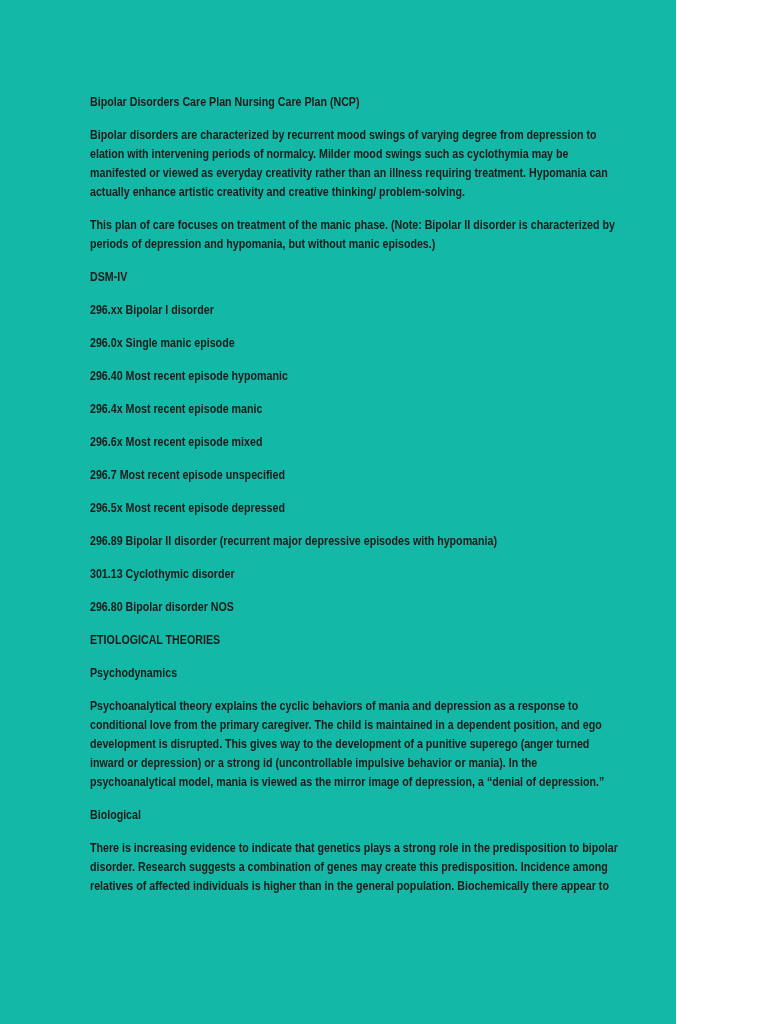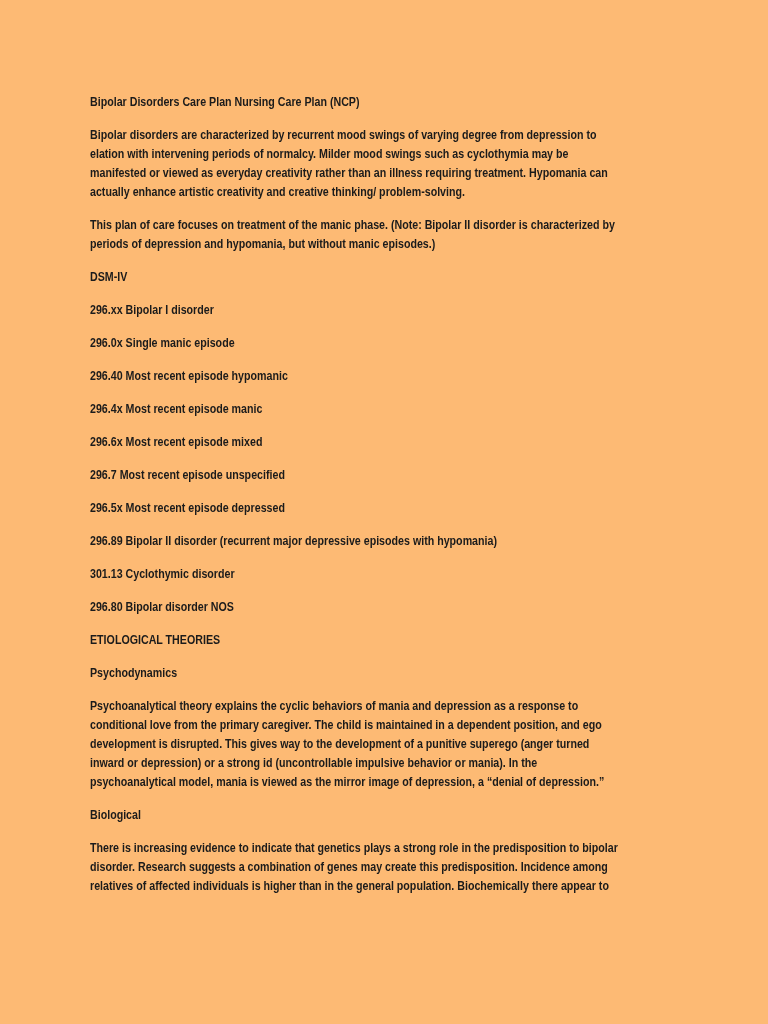--- a/index.html
+++ b/index.html
@@ -10,23 +10,23 @@
     width: 768px;
     height: 1024px;
     background: #ffffff;
     overflow: hidden;
     font-family: "Liberation Sans", sans-serif;
   }
   .page {
     position: absolute;
     top: 0;
     left: 0;
-    width: 768px;
+    width: 676px;
     height: 1024px;
-    background: #fdba74;
+    background: #14b8a6;
   }
   .content {
     position: absolute;
     left: 90px;
     top: 92px;
     width: 760px;
     color: #1b1b1b;
     font-size: 13px;
     font-weight: 700;
     line-height: 19px;

